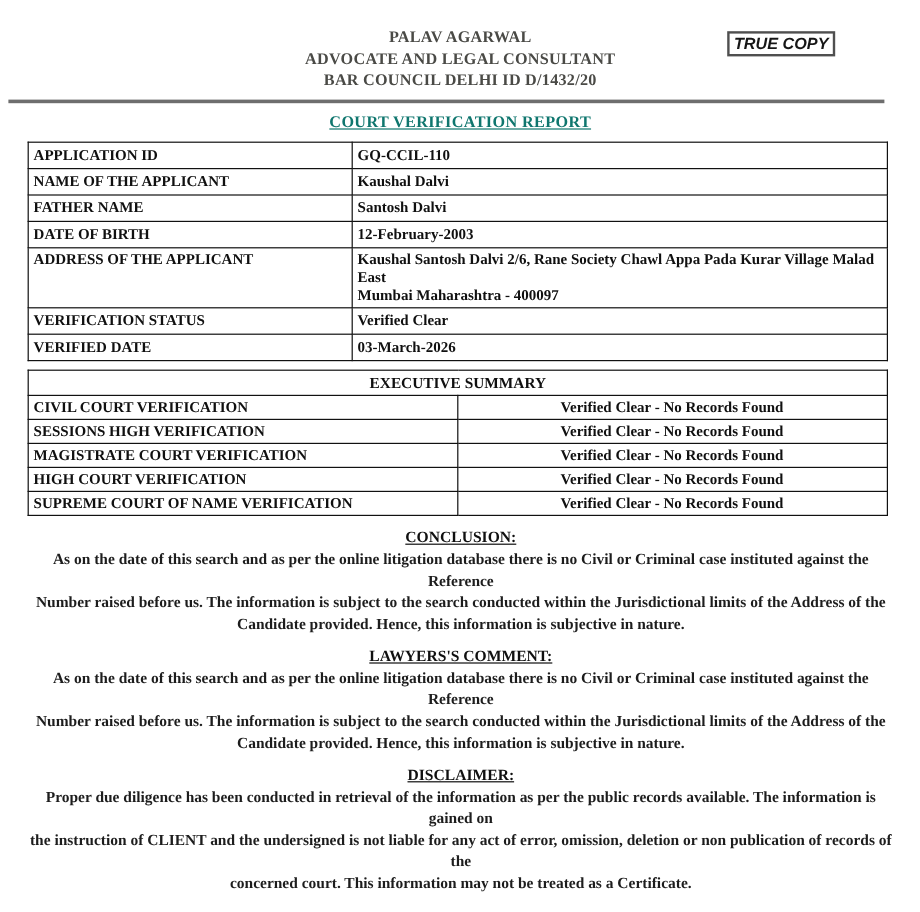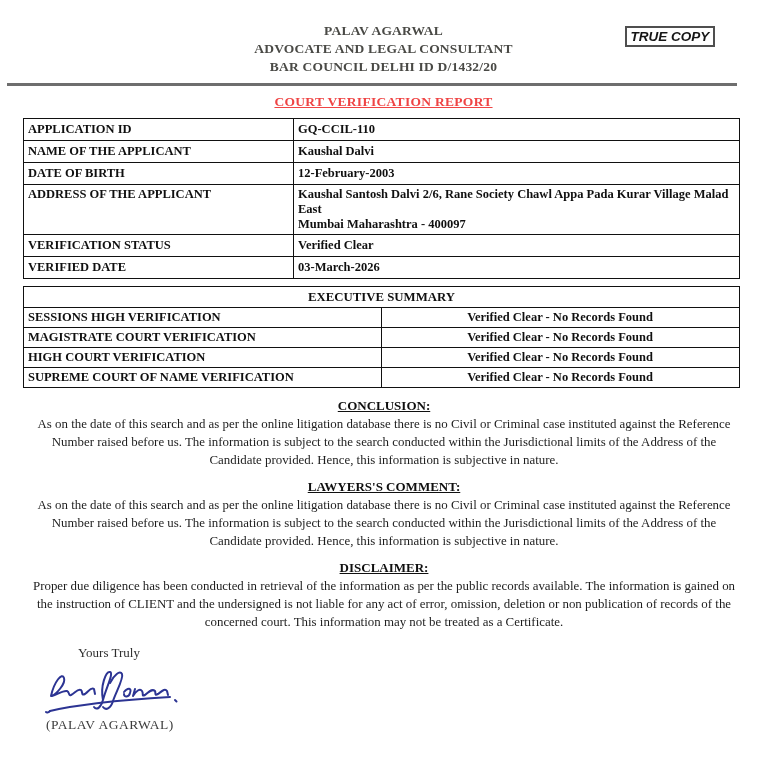--- a/index.html
+++ b/index.html
@@ -16,21 +16,21 @@
     padding-top:22px;
     text-align:center;
     font-weight:bold;
     font-size:13.5px;
     line-height:18px;
     color:#4a4a46;
     letter-spacing:0.2px;
   }
   .stamp {
     position:absolute;
-    top:26px; left:625px;
+    top:26px; left:606px;
     width:86px; height:17px;
     border:2px solid #4f4f4f;
     text-align:center;
     line-height:17px;
     font-family:"Liberation Sans", sans-serif;
     font-style:italic;
     font-weight:bold;
     font-size:13.5px;
     color:#161616;
   }
@@ -39,21 +39,21 @@
     background:#6e6e6e;
     margin:7px 30px 0 7px;
   }
   .doc-title {
     margin-top:8px;
     text-align:center;
     font-weight:bold;
     font-size:13.5px;
     text-decoration:underline;
     letter-spacing:0.3px;
-    color:#ef4444;
+    color:#0f766e;
   }
   
   table.grid {
     border-collapse:collapse;
     margin:8px 0 0 23px;
     width:717px;
     table-layout:fixed;
   }
   table.grid td, table.grid th {
     border:1.5px solid #111;
@@ -85,20 +85,21 @@
     text-decoration:underline;
     color:#101010;
   }
   .section .sec-body {
     margin:0;
     font-size:12.9px;
     line-height:18px;
     color:#1d1d1d;
     white-space:pre-line;
     max-width:725px;
+    font-weight:bold;
   }
   
   .closing { margin:14px 0 0 78px; font-size:13px; color:#2e2e2e; }
   .signature-wrap { margin:2px 0 0 40px; height:54px; }
   .signatory { margin:0 0 0 46px; font-size:13.5px; letter-spacing:0.5px; color:#3d3d3d; }
 </style>
 </head>
 <body>
 
 <div class="page">
@@ -119,20 +120,24 @@
     <tbody>
       <tr>
         <td class="lbl">APPLICATION ID</td>
         <td>GQ-CCIL-110</td>
       </tr>
       <tr>
         <td class="lbl">NAME OF THE APPLICANT</td>
         <td>Kaushal Dalvi</td>
       </tr>
       <tr>
+        <td class="lbl">FATHER NAME</td>
+        <td>Santosh Dalvi</td>
+      </tr>
+      <tr>
         <td class="lbl">DATE OF BIRTH</td>
         <td>12-February-2003</td>
       </tr>
       <tr class="tall">
         <td class="lbl">ADDRESS OF THE APPLICANT</td>
         <td>Kaushal Santosh Dalvi 2/6, Rane Society Chawl Appa Pada Kurar Village Malad East
 Mumbai Maharashtra - 400097</td>
       </tr>
       <tr>
         <td class="lbl">VERIFICATION STATUS</td>
@@ -142,20 +147,24 @@
         <td class="lbl">VERIFIED DATE</td>
         <td>03-March-2026</td>
       </tr>
     </tbody>
   </table>
 
   <table class="grid exec">
     <tbody>
       <tr>
         <th colspan="2">EXECUTIVE SUMMARY</th>
+      </tr>
+      <tr>
+        <td class="lbl">CIVIL COURT VERIFICATION</td>
+        <td class="val">Verified Clear - No Records Found</td>
       </tr>
       <tr>
         <td class="lbl">SESSIONS HIGH VERIFICATION</td>
         <td class="val">Verified Clear - No Records Found</td>
       </tr>
       <tr>
         <td class="lbl">MAGISTRATE COURT VERIFICATION</td>
         <td class="val">Verified Clear - No Records Found</td>
       </tr>
       <tr>

